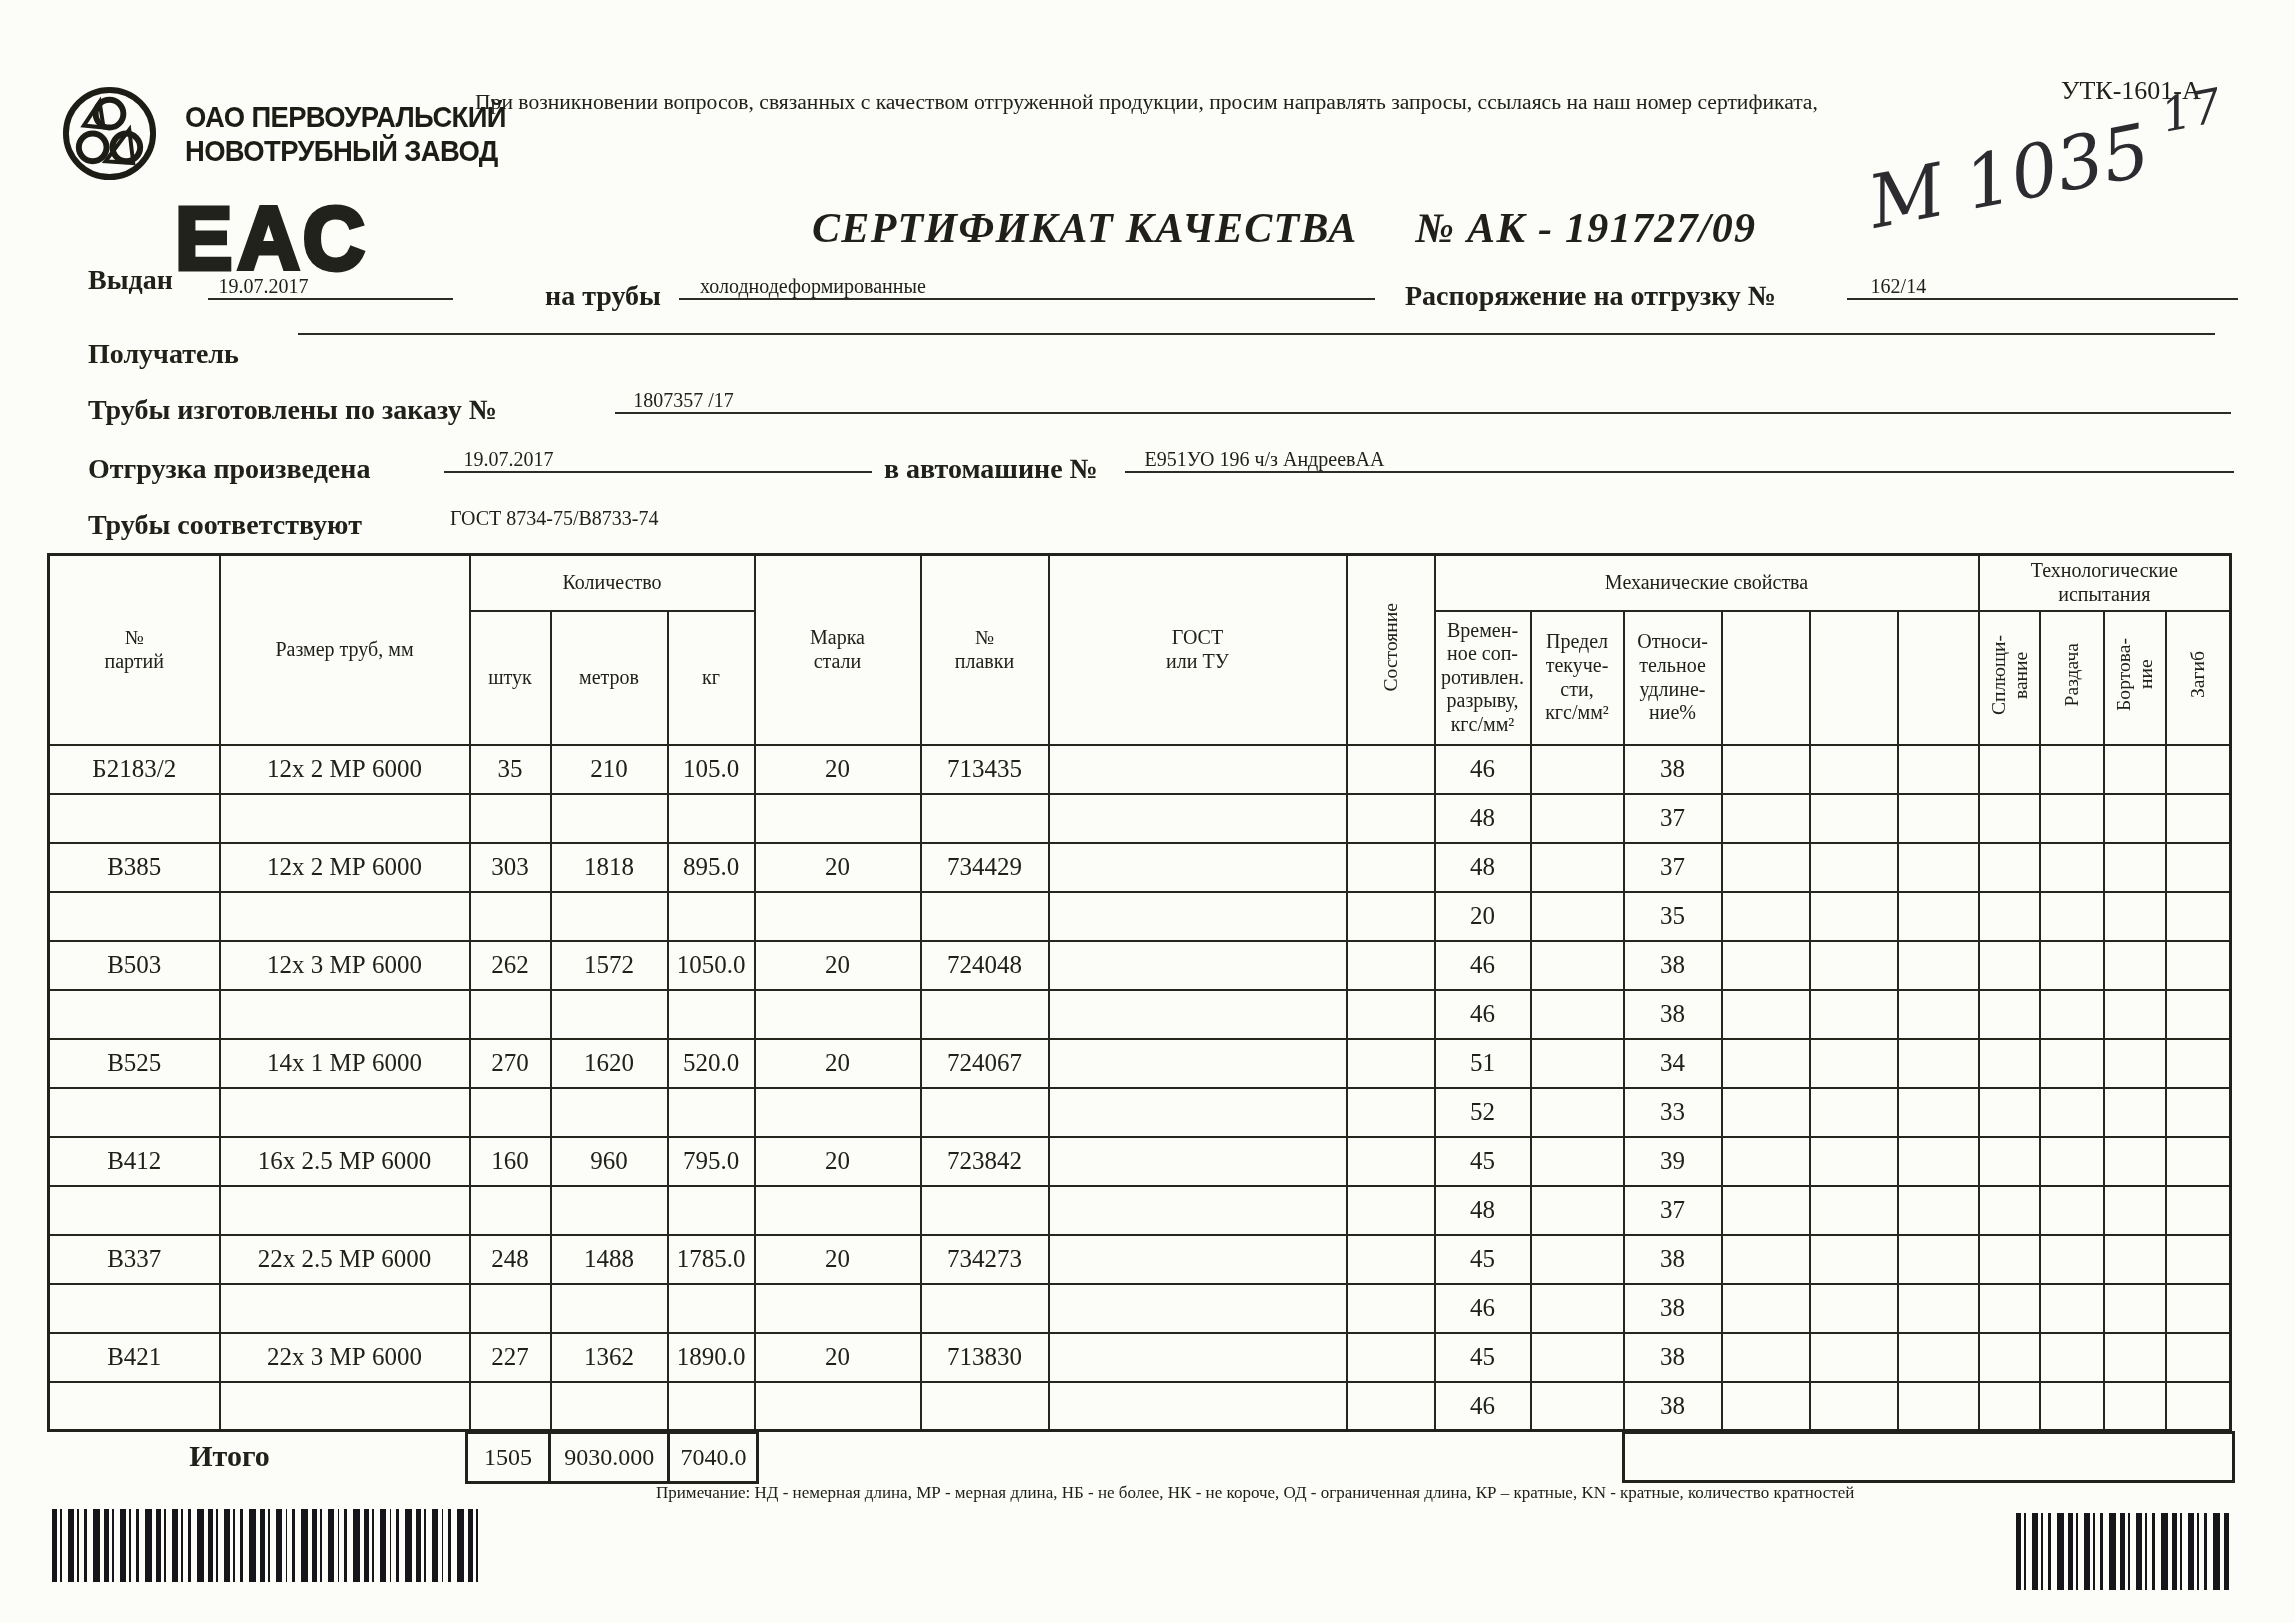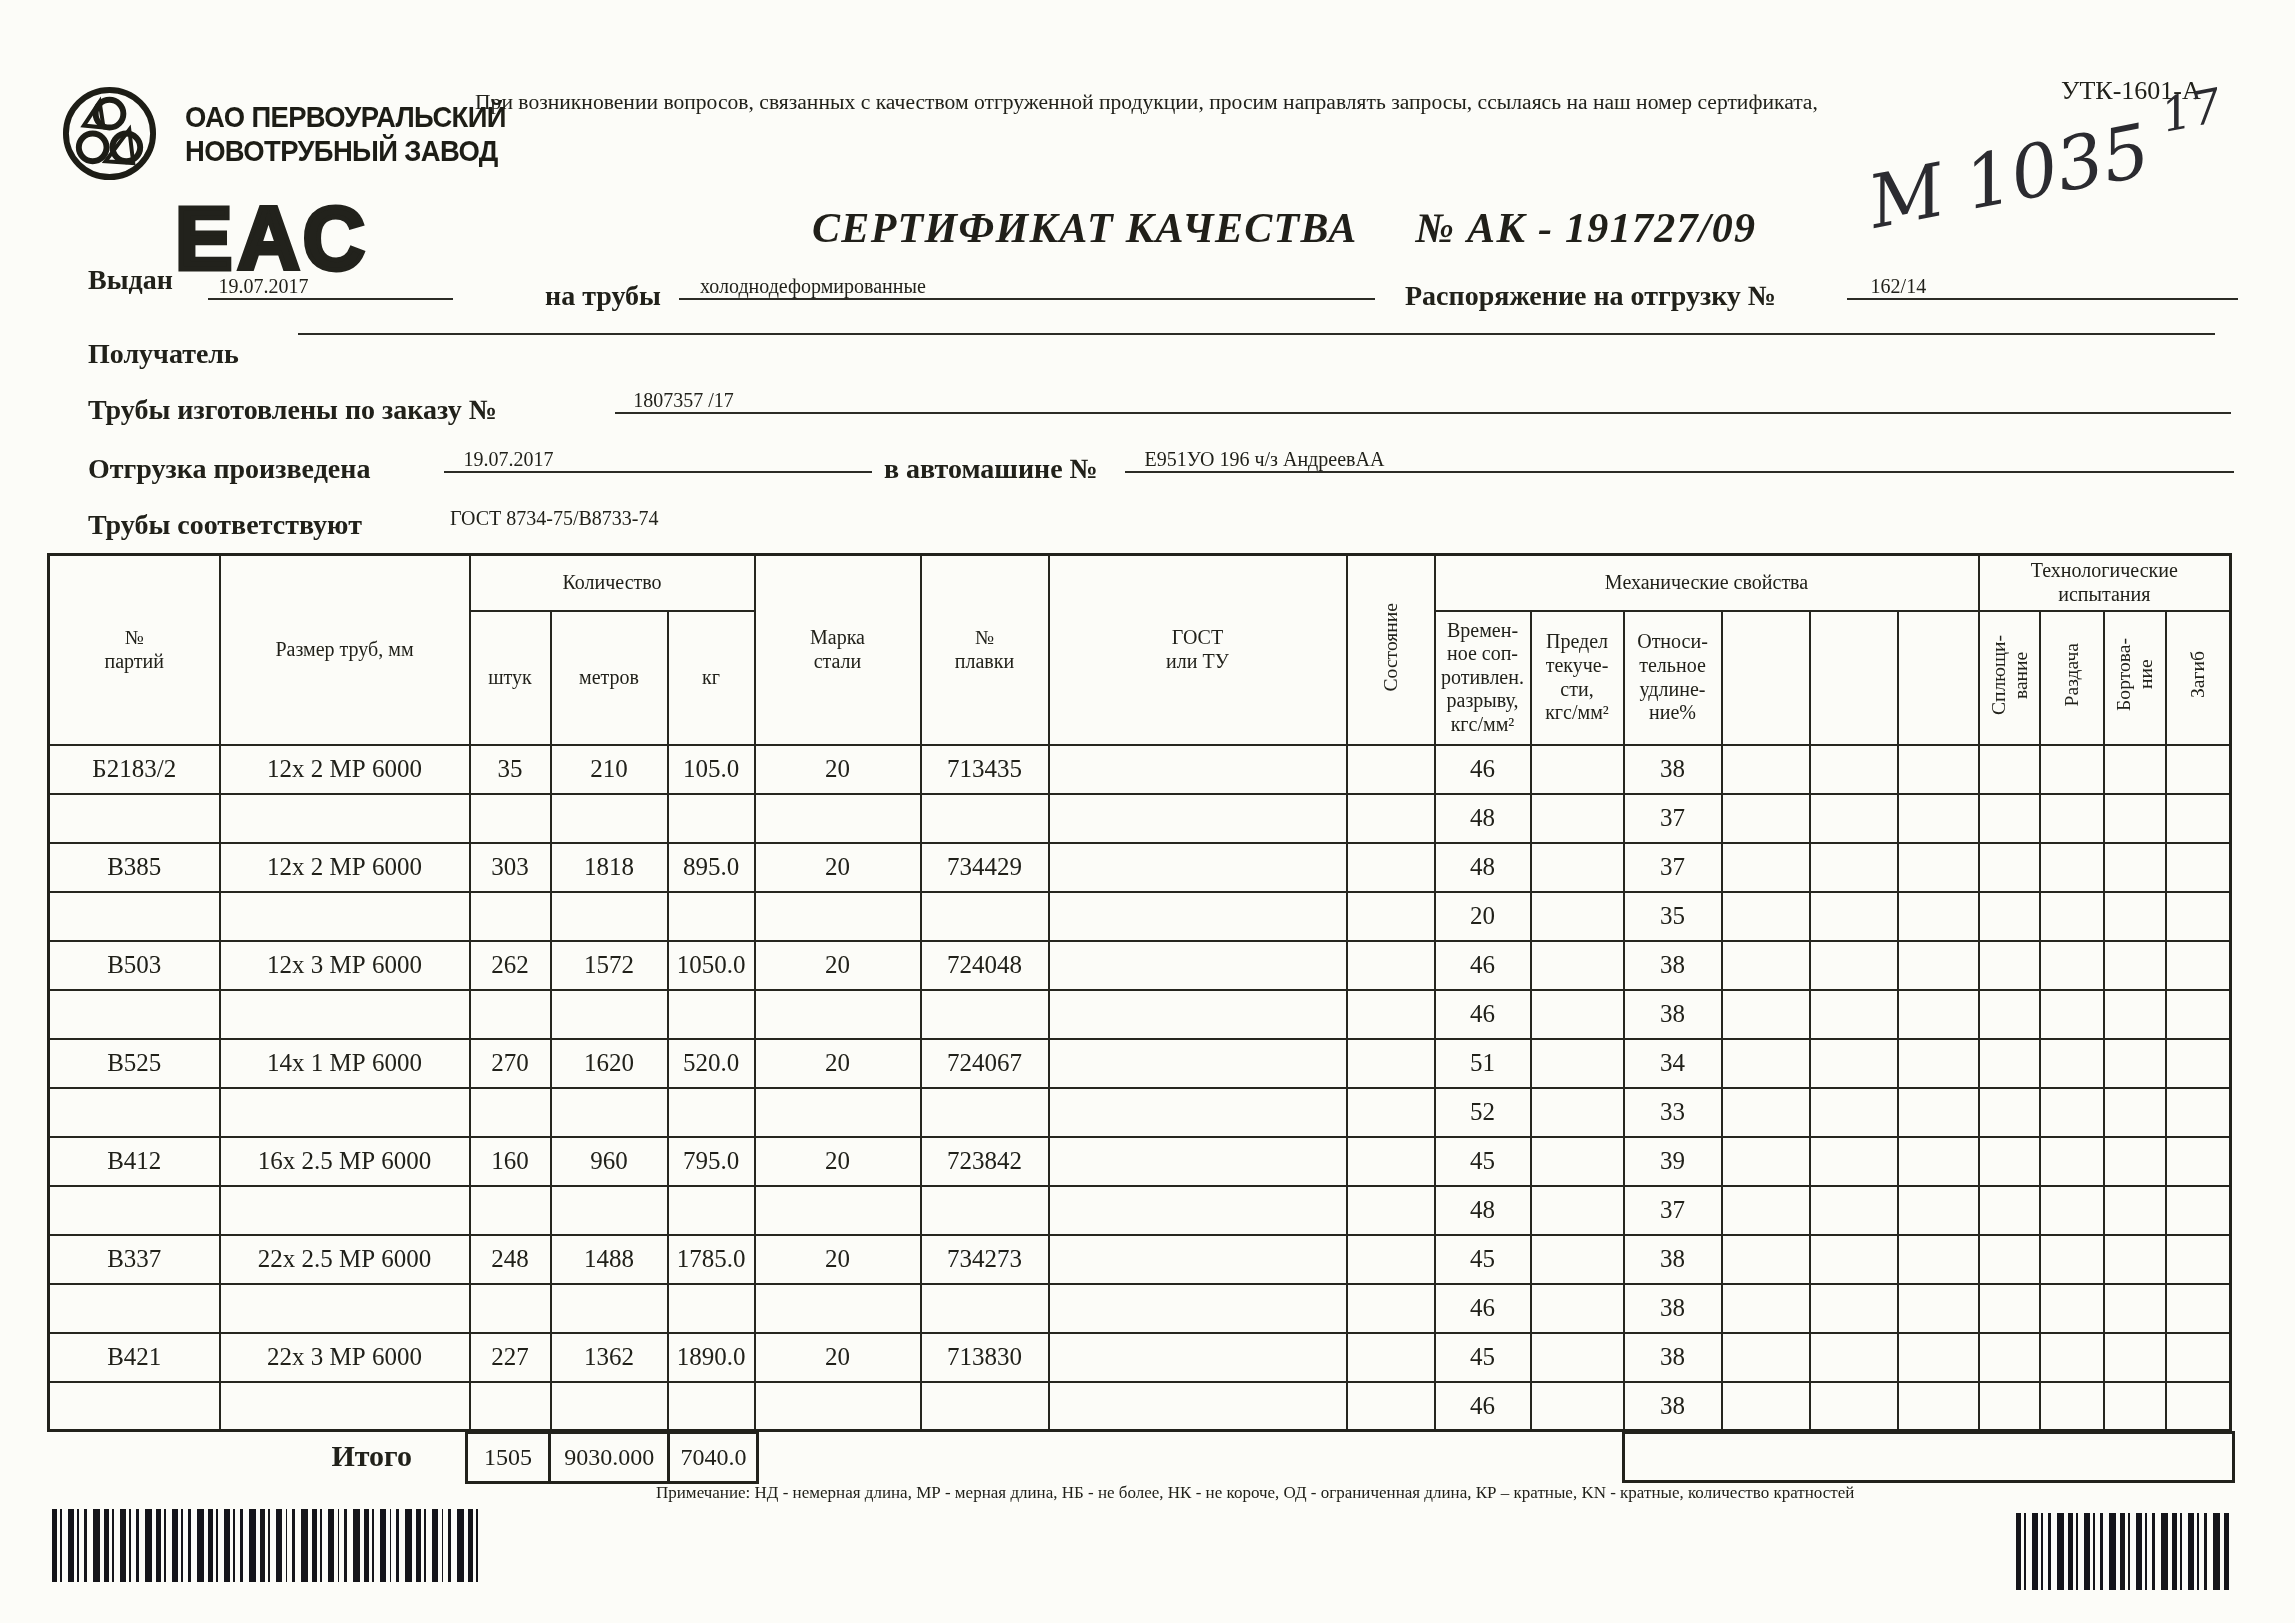--- a/index.html
+++ b/index.html
@@ -45,21 +45,21 @@
   
   #cert-table { position:absolute; left:47px; top:553px; border-collapse:collapse; table-layout:fixed; width:2185px; border:3.9px solid #22221c; }
   #cert-table th, #cert-table td { border:2px solid #26261f; padding:0 2.6px; overflow:hidden; }
   #cert-table thead th { font-weight:normal; font-size:20px; line-height:1.18; text-align:center; vertical-align:middle; white-space:pre-line; }
   #cert-table thead tr.h1 { height:56px; }
   #cert-table thead tr.h2 { height:134px; }
   #cert-table tbody tr { height:49px; }
   #cert-table tbody td { font-size:25px; text-align:center; vertical-align:middle; white-space:nowrap; }
   .vert { writing-mode:vertical-rl; transform:rotate(180deg); display:inline-block; line-height:1.1; font-size:19.6px; white-space:pre-line; }
   
-  .total-label { position:absolute; left:47px; top:1439px; width:365px; text-align:right; font-weight:bold; font-size:30px; }
+  .total-label { position:absolute; left:47px; top:1439px; width:365px; text-align:center; font-weight:bold; font-size:30px; }
   .total-boxes { position:absolute; left:465px; top:1431px; display:flex; }
   .total-box { border:3.3px solid #22221c; height:47px; display:flex; align-items:center; justify-content:center; font-size:24px; background:#fcfcf8; }
   .total-box + .total-box { margin-left:-3.3px; }
   .tb-pcs { width:80px; } .tb-m { width:117px; } .tb-kg { width:86px; }
   .footer-box { position:absolute; left:1622px; top:1431px; width:607px; height:46px; border:3.3px solid #22221c; }
   .note { position:absolute; left:656px; top:1483px; width:1610px; font-size:17px; white-space:nowrap; }
   
   .barcode { position:absolute; background:
     repeating-linear-gradient(90deg,
       #15151a 0 4.6px,  #fcfcf8 4.6px 7.9px,

